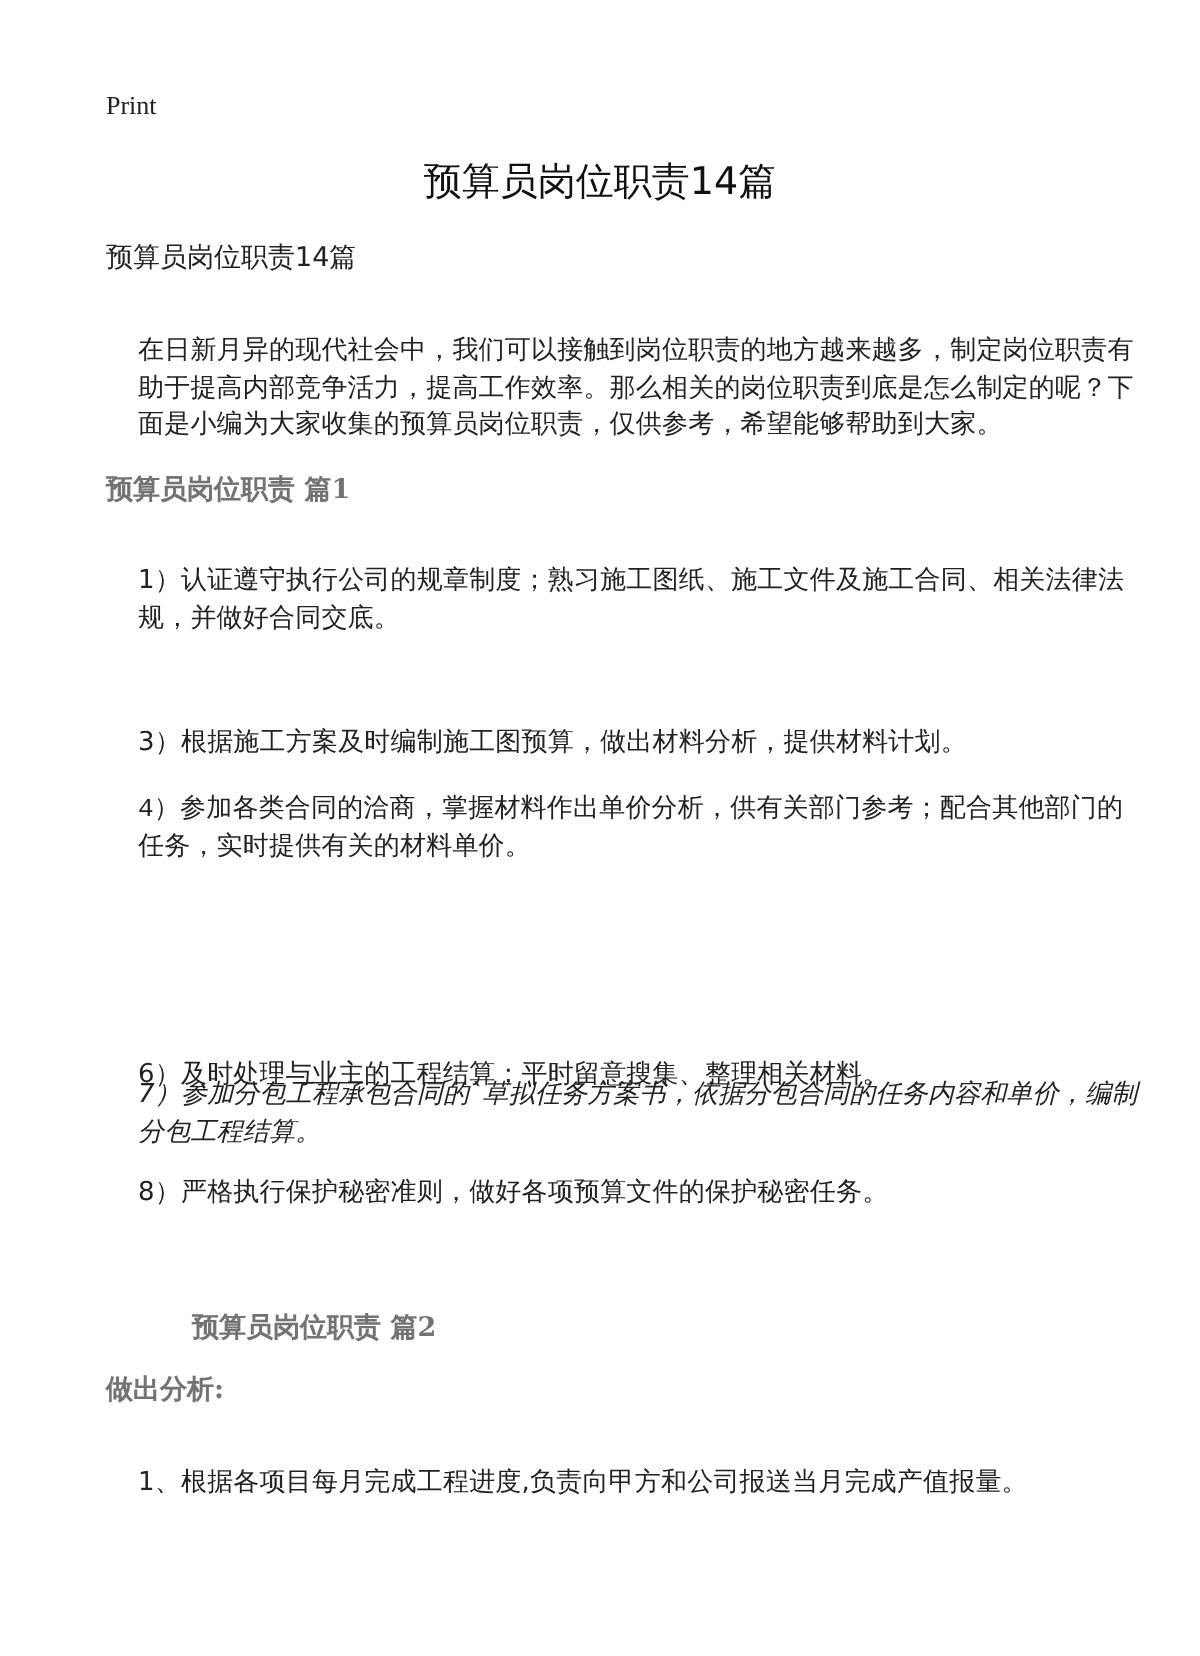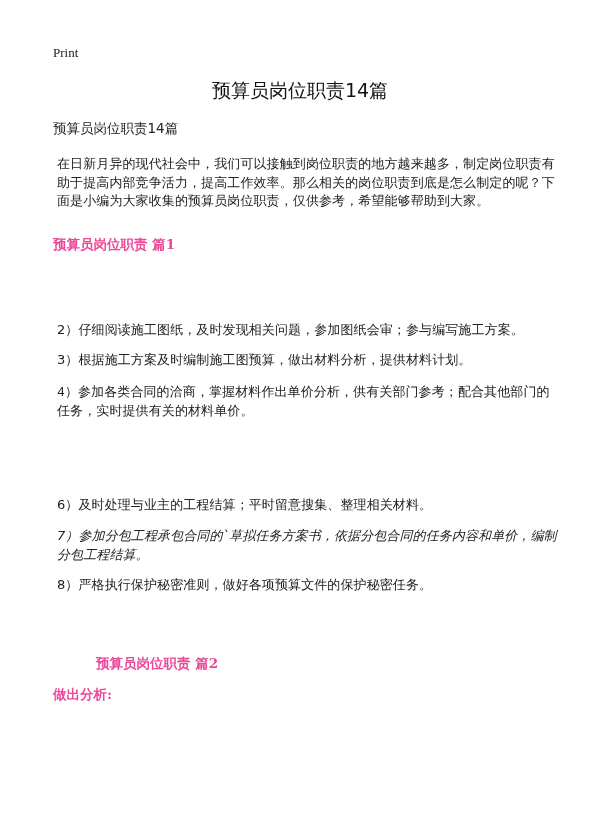--- a/index.html
+++ b/index.html
@@ -1,36 +1,37 @@
 <!DOCTYPE html>
 <html><head>
   <meta charset="utf-8">
   <style>
     html, body { margin: 0; padding: 0; background: #ffffff; }
     body { width: 600px; height: 828px; overflow: hidden; position: relative; color: #1a1a1a; }
     .page { position: absolute; left: 0; top: 0; width: 600px; height: 828px; }
     .print-link { position: absolute; left: 53px; top: 45px; font-family: "Liberation Serif", serif; font-size: 13px; color: #222; text-decoration: none; }
     .title { position: absolute; left: 0; width: 600px; top: 78px; text-align: center; font-family: "DejaVu Sans", sans-serif; font-size: 19px; font-weight: normal; color: #111; margin: 0; }
     .subtitle { position: absolute; left: 53px; top: 120px; font-family: "DejaVu Sans", sans-serif; font-size: 13.5px; color: #222; margin: 0; }
-    .p { position: absolute; left: 53px; width: 500px; font-family: "DejaVu Sans", sans-serif; font-size: 13px; line-height: 18.5px; color: #222; margin: 4px; letter-spacing: 0.1px; }
-    .h { position: absolute; left: 53px; font-family: "DejaVu Serif", serif; font-size: 13.5px; font-weight: bold; color: #ec4899; margin: 0; }
+    .p { position: absolute; left: 53px; width: 500px; font-family: "DejaVu Sans", sans-serif; font-size: 13px; line-height: 18.5px; color: #222; margin: 16px; letter-spacing: 0.1px; }
+    .h { position: absolute; left: 53px; font-family: "DejaVu Serif", serif; font-size: 13.5px; font-weight: bold; color: #737373; margin: 0; }
   </style>
 </head>
 <body>
 
 <div class="page">
   <a class="print-link">Print</a>
   <h1 class="title">预算员岗位职责14篇</h1>
   <p class="subtitle">预算员岗位职责14篇</p>
 
   <p class="p" style="top:151px;">在日新月异的现代社会中，我们可以接触到岗位职责的地方越来越多，制定岗位职责有助于提高内部竞争活力，提高工作效率。那么相关的岗位职责到底是怎么制定的呢？下面是小编为大家收集的预算员岗位职责，仅供参考，希望能够帮助到大家。</p>
 
   <h2 class="h" style="top:236px;">预算员岗位职责 篇1</h2>
-  <p class="p" style="top:317px;">2）仔细阅读施工图纸，及时发现相关问题，参加图纸会审；参与编写施工方案。</p>
+  <p class="p" style="top:266px;">1）认证遵守执行公司的规章制度；熟习施工图纸、施工文件及施工合同、相关法律法规，并做好合同交底。</p>
   <p class="p" style="top:347px;">3）根据施工方案及时编制施工图预算，做出材料分析，提供材料计划。</p>
   <p class="p" style="top:380px;font-family:Liberation Mono, monospace;">4）参加各类合同的洽商，掌握材料作出单价分析，供有关部门参考；配合其他部门的任务，实时提供有关的材料单价。</p>
-  <p class="p" style="top:492px;">6）及时处理与业主的工程结算；平时留意搜集、整理相关材料。</p>
+  <p class="p" style="top:513px;">6）及时处理与业主的工程结算；平时留意搜集、整理相关材料。</p>
   <p class="p" style="top:523px;font-style:italic;">7）参加分包工程承包合同的`草拟任务方案书，依据分包合同的任务内容和单价，编制分包工程结算。</p>
   <p class="p" style="top:572px;">8）严格执行保护秘密准则，做好各项预算文件的保护秘密任务。</p>
 
   <h2 class="h" style="top:655px;margin-left:43px;">预算员岗位职责 篇2</h2>
   <h3 class="h" style="top:686px;">做出分析:</h3>
+  <p class="p" style="top:717px;">1、根据各项目每月完成工程进度,负责向甲方和公司报送当月完成产值报量。</p>
 </div>
 
 </body></html>

